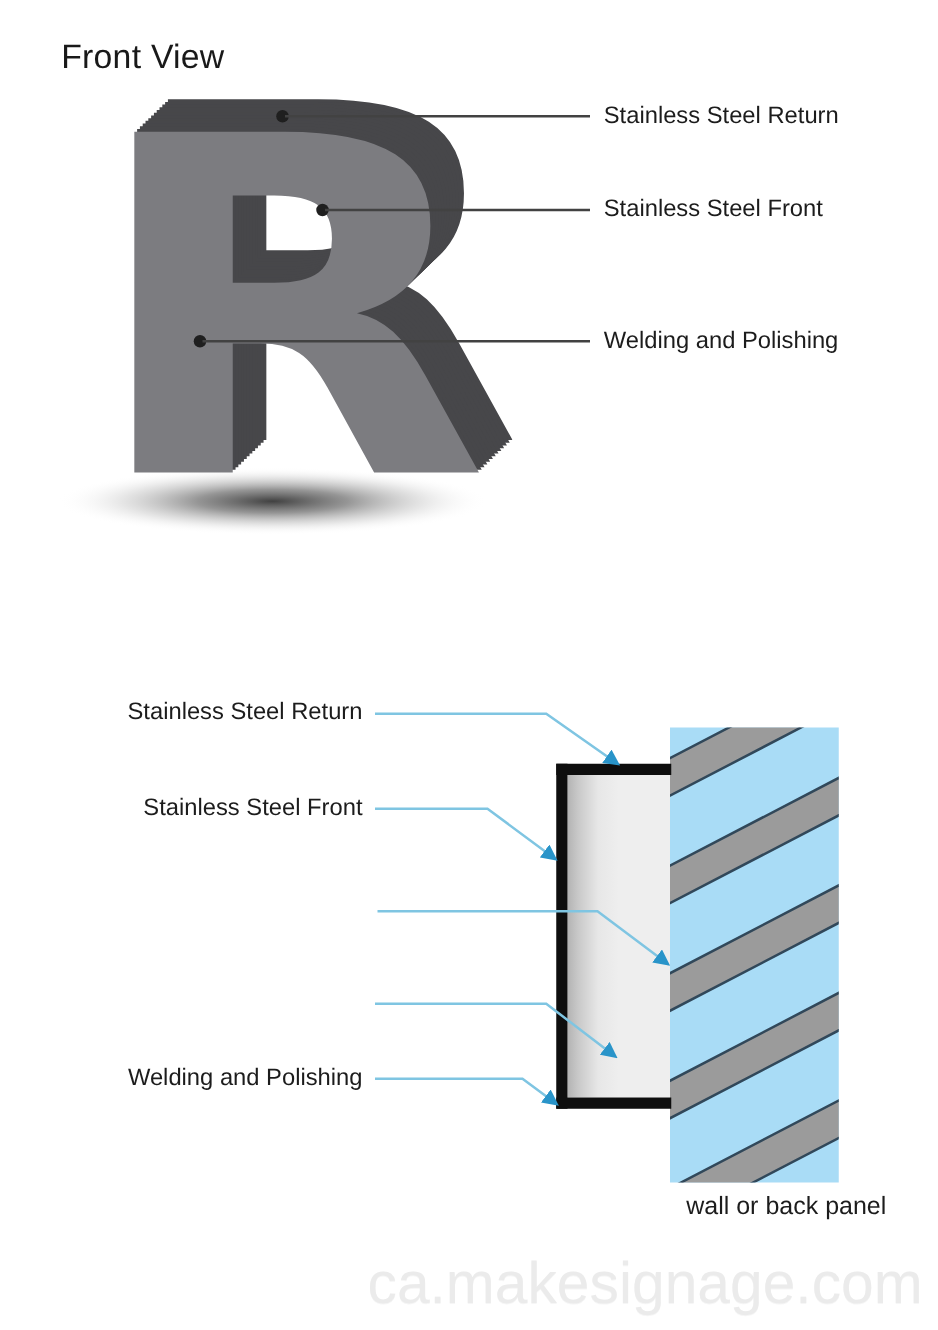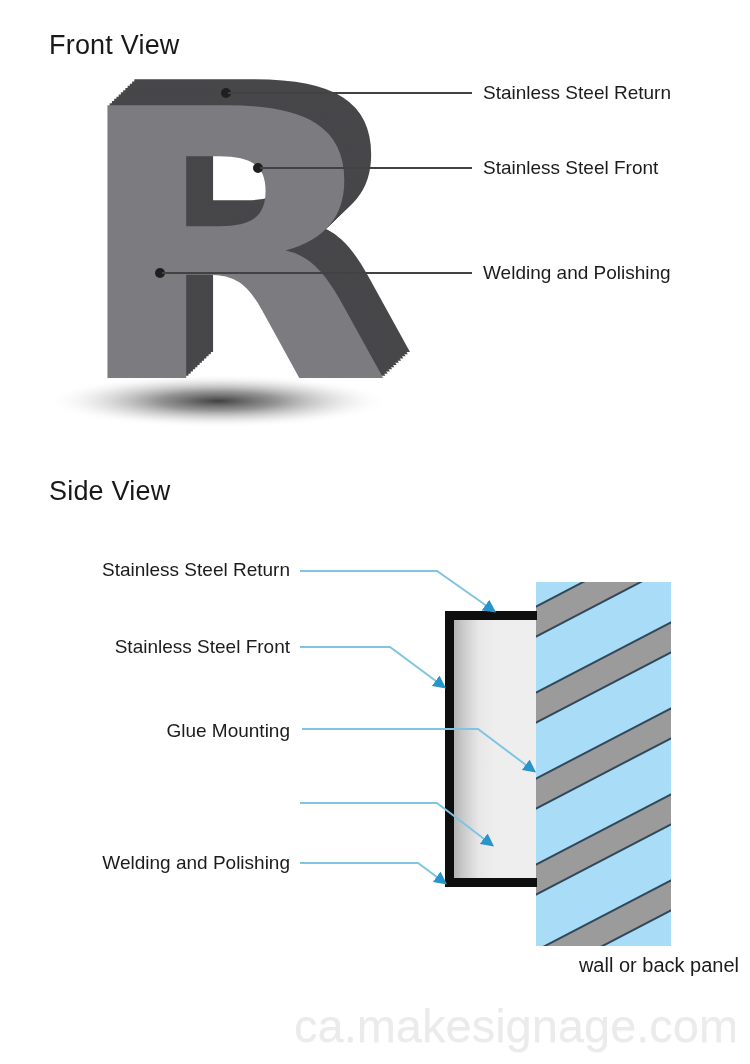--- a/index.html
+++ b/index.html
@@ -17,21 +17,21 @@
     position:absolute;height:2px;background:#424242;
   }
   .co-dot{
     position:absolute;width:10px;height:10px;border-radius:50%;background:#1f1f1f;
   }
   .side-label{
     position:absolute;left:30px;width:260px;text-align:right;font-size:19px;color:#1c1c1c;
     height:24px;line-height:24px;white-space:nowrap;
   }
   .wall-caption{
-    position:absolute;left:519px;top:954px;width:220px;text-align:right;
+    position:absolute;left:519px;top:954px;width:220px;text-align:center;
     font-size:20px;color:#1c1c1c;white-space:nowrap;
   }
   .watermark{
     position:absolute;left:294px;top:998px;font-size:47px;color:#ebebeb;
     letter-spacing:0px;white-space:nowrap;text-shadow:0 1px 0 #f6f6f6;
   }
   svg{position:absolute;}
 </style>
 </head>
 <body>
@@ -75,25 +75,23 @@
   <div class="co-label" style="left:483px;top:81px">Stainless Steel Return</div>
 
   <div class="co-dot" style="left:253px;top:163px"></div>
   <div class="co-line" style="left:260px;top:167px;width:212px"></div>
   <div class="co-label" style="left:483px;top:156px">Stainless Steel Front</div>
 
   <div class="co-dot" style="left:155px;top:268px"></div>
   <div class="co-line" style="left:162px;top:272px;width:310px"></div>
   <div class="co-label" style="left:483px;top:261px">Welding and Polishing</div>
 
-  <div class="section-title" style="left:49px;top:476px">Side View</div>
 
   <div class="side-label" style="top:558px">Stainless Steel Return</div>
   <div class="side-label" style="top:635px">Stainless Steel Front</div>
-  <div class="side-label" style="top:719px">Glue Mounting</div>
   <div class="side-label" style="top:851px">Welding and Polishing</div>
 
   <svg style="left:280px;top:555px" width="420" height="410" viewBox="280 555 420 410">
     <defs>
       <clipPath id="wallClip">
           <rect x="536" y="582" width="135" height="364"></rect>
         </clipPath>
       <linearGradient id="pvcGrad" x1="0" y1="0" x2="1" y2="0">
         <stop offset="0" stop-color="#b3b3b3"></stop>
         <stop offset="0.10" stop-color="#c8c8c8"></stop>

